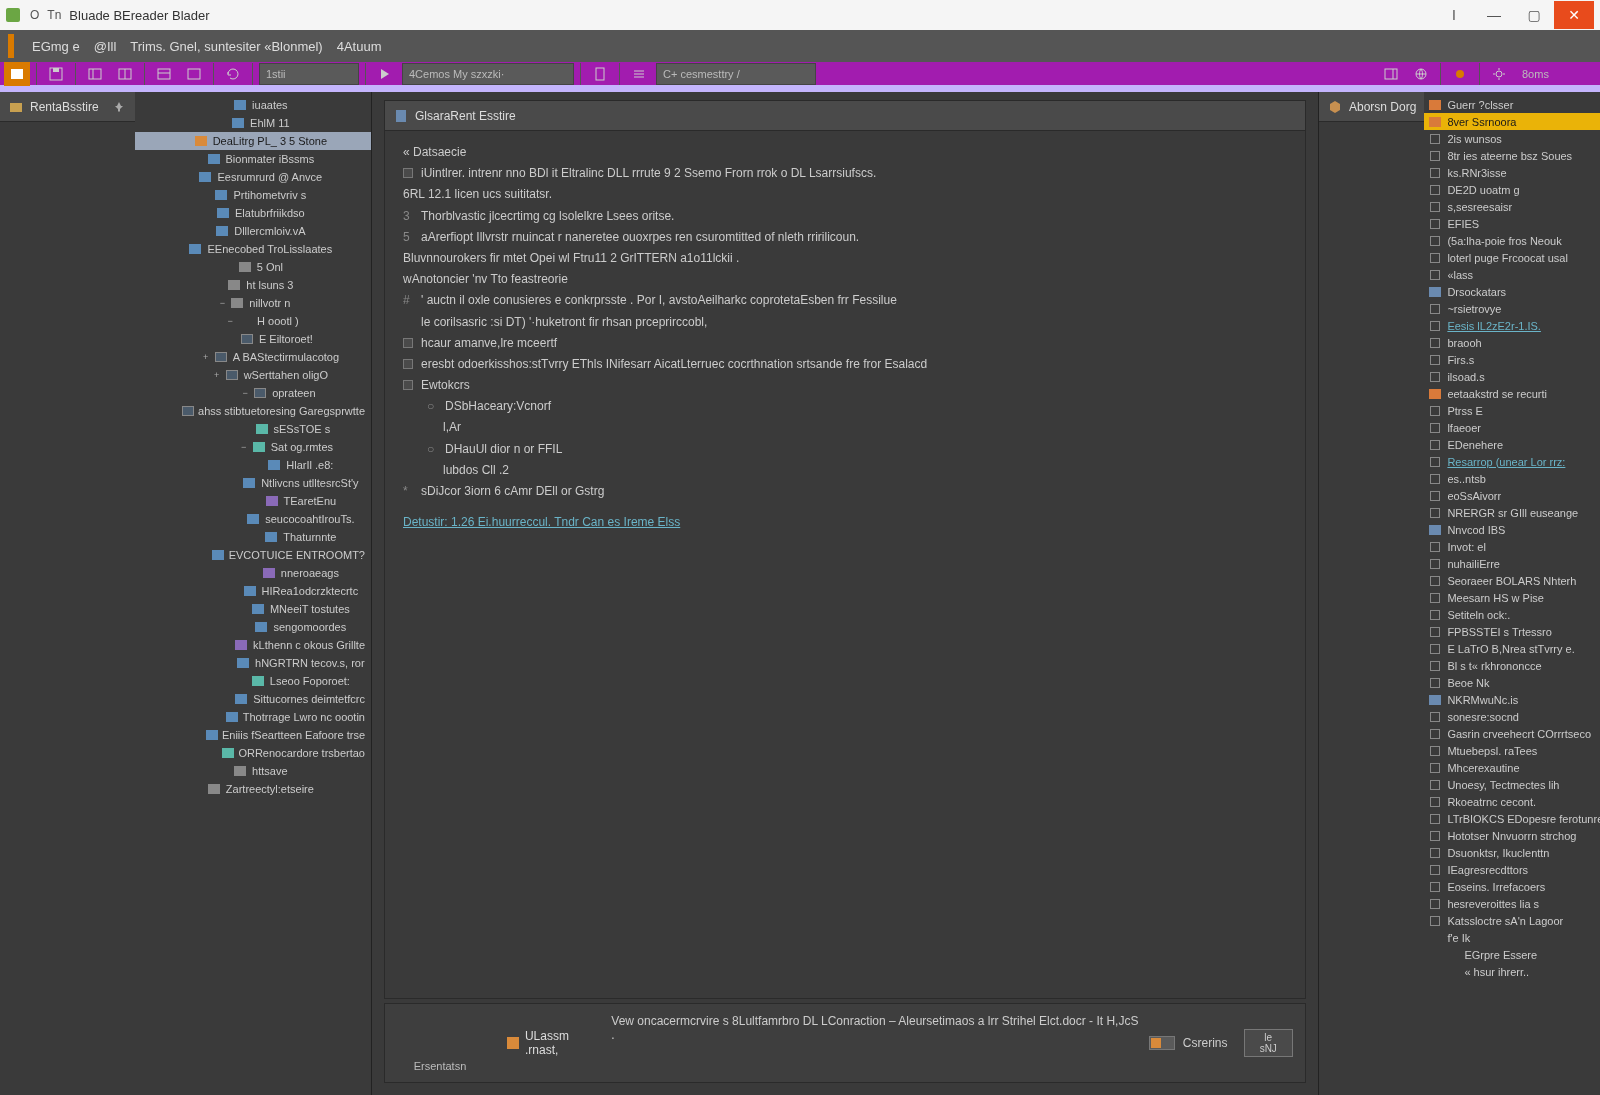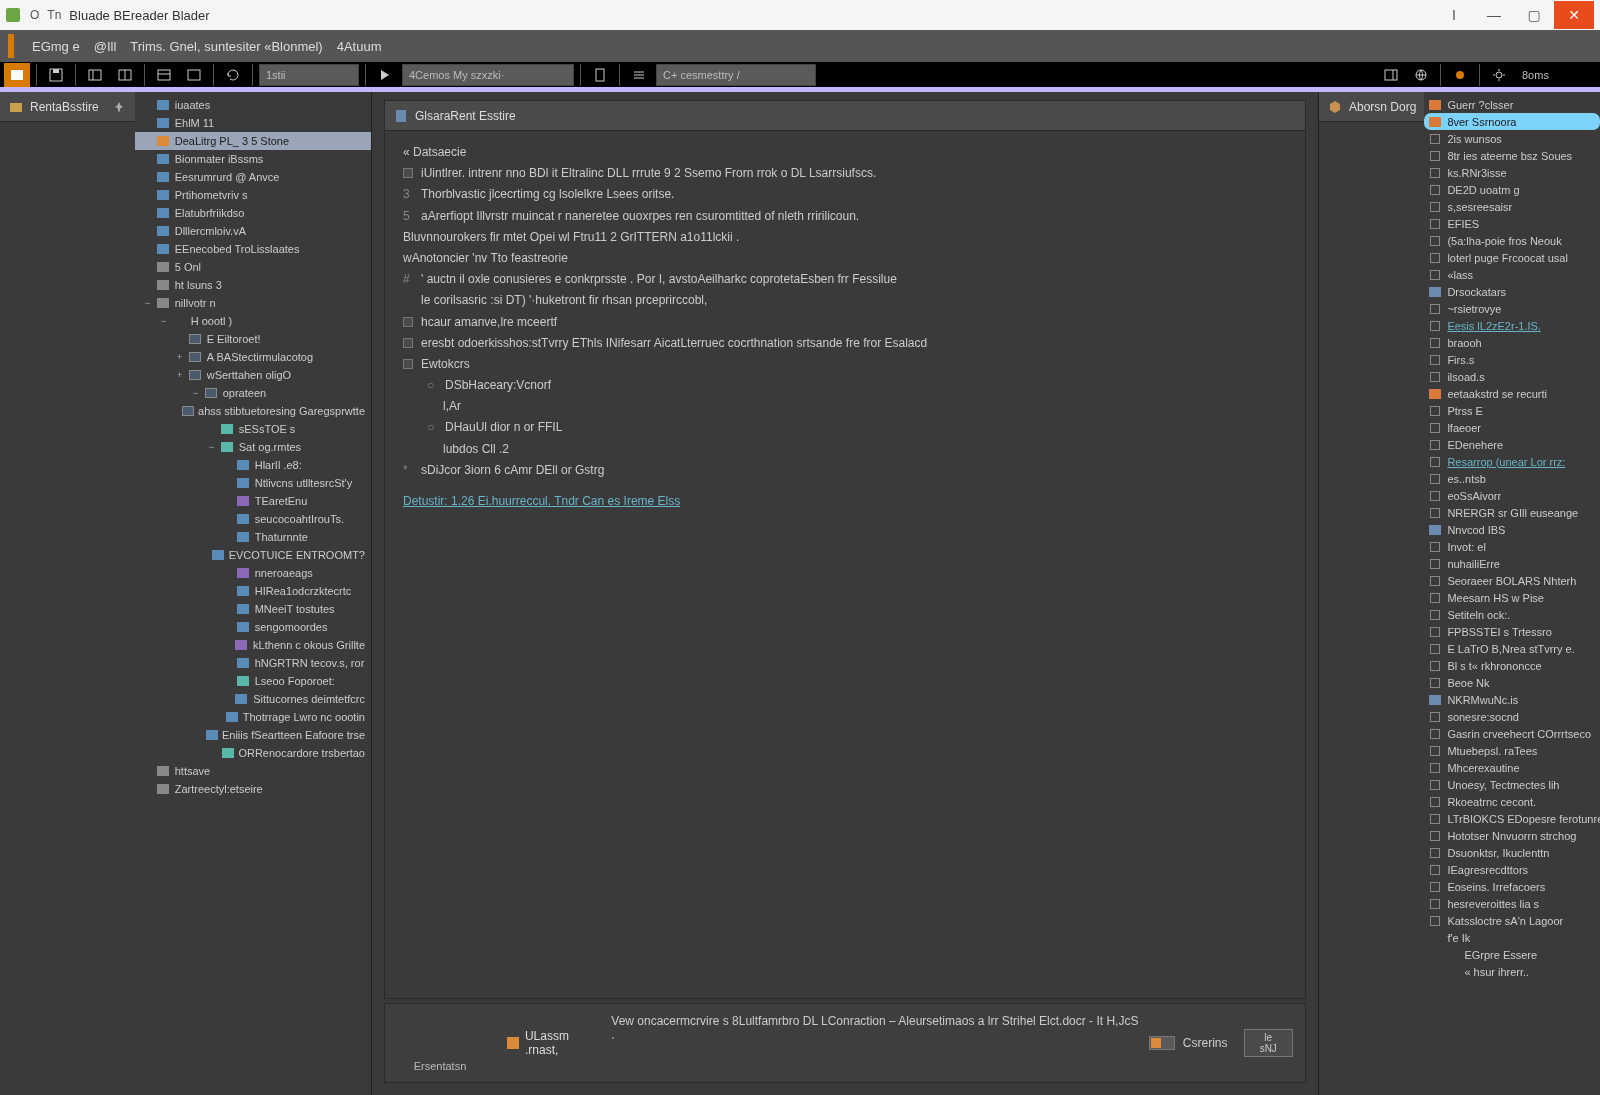--- a/index.html
+++ b/index.html
@@ -13,21 +13,21 @@
 .titlebar .spacer { flex:1; }
 .winbtn { width:40px; height:28px; display:flex; align-items:center; justify-content:center; color:#555; font-size:14px; }
 .winbtn.close { background:#e84b1c; color:#fff; padding:0 14px; }
 
 
 .menubar { height:32px; background:#555; display:flex; align-items:center; padding:0 8px; color:#ddd; font-size:13px; gap:14px; }
 .menubar .accent { width:6px; height:24px; background:#d97a00; margin-right:4px; }
 .menubar .m-item { color:#ddd; }
 
 
-.toolbar { height:30px; background:#000000; display:flex; align-items:center; padding:4px 4px; gap:4px; border-bottom:5px solid #c4b5fd; }
+.toolbar { height:30px; background:#a21caf; display:flex; align-items:center; padding:4px 4px; gap:4px; border-bottom:7px solid #c4b5fd; }
 .tbtn { width:26px; height:24px; display:flex; align-items:center; justify-content:center; background:transparent; border:none; }
 .tbtn svg { width:16px; height:16px; }
 .tbtn.active { background:#d97a00; }
 .tsep { width:1px; height:22px; background:#555; margin:0 2px; }
 .tfield { height:22px; background:#5a5a5a; border:1px solid #444; color:#bbb; font-size:11px; padding:0 6px; display:flex; align-items:center; }
 .toolbar .flexgrow { flex:1; }
 
 
 .workspace { display:flex; height:calc(1095px - 30px - 32px - 30px); }
 .panel { background:#3a3a3a; display:flex; flex-direction:row; }
@@ -38,21 +38,21 @@
 .panel-header { height:30px; background:#4a4a4a; display:flex; align-items:center; padding:0 8px; font-size:12px; color:#ddd; border-bottom:1px solid #2a2a2a; gap:6px; }
 .panel-header .ph-icon { width:16px; height:16px; display:flex; align-items:center; justify-content:center; }
 .panel-header .ph-spacer { flex:1; }
 .panel-body { flex:1; overflow:auto; padding:4px 0; }
 .panel-body::-webkit-scrollbar { width:10px; }
 .panel-body::-webkit-scrollbar-track { background:#3a3a3a; }
 .panel-body::-webkit-scrollbar-thumb { background:#666; }
 
 
 .tree { font-size:11px; color:#ccc; }
-.tree-row { display:flex; align-items:center; height:18px; padding-right:6px; white-space:nowrap; }
+.tree-row { display:flex; align-items:center; height:18px; padding-right:6px; white-space:nowrap;justify-content:center; }
 .tree-row.sel { background:#9aa6b8; color:#1a1a1a; }
 .tree-row .tw { width:14px; text-align:center; color:#aaa; font-size:9px; }
 .tree-row .ticon { width:16px; height:14px; display:flex; align-items:center; justify-content:center; margin-right:4px; }
 .indent { display:inline-block; }
 .ic-box { width:12px; height:10px; border:1px solid #888; background:#4a5a6a; }
 .ic-blue { width:12px; height:10px; background:#5a8ab8; }
 .ic-orange { width:12px; height:10px; background:#d98a3a; }
 .ic-purple { width:12px; height:10px; background:#8a6ab8; }
 .ic-teal { width:12px; height:10px; background:#5ab8a8; }
 .ic-gray { width:12px; height:10px; background:#888; }
@@ -75,21 +75,21 @@
 .notice-title { display:flex; align-items:center; gap:6px; font-size:12px; color:#ddd; }
 .notice-title .badge { width:12px; height:12px; background:#d98a3a; }
 .notice-ctrl { display:flex; align-items:center; gap:8px; }
 .chk { width:26px; height:14px; border:1px solid #777; background:#5a5a5a; position:relative; }
 .chk::after { content:""; position:absolute; left:1px; top:1px; width:10px; height:10px; background:#d98a3a; }
 .nbtn { border:1px solid #777; background:#4a4a4a; color:#ccc; font-size:10px; padding:2px 10px; }
 
 
 .rlist { font-size:11px; color:#ccc; }
 .r-row { display:flex; align-items:center; height:17px; padding:0 6px 0 4px; gap:5px; white-space:nowrap; overflow:hidden; }
-.r-row.sel { background:#7dd3fc; color:#1a1a1a;border-radius:7px; }
+.r-row.sel { background:#eab308; color:#1a1a1a; }
 .r-row .ricon { width:14px; height:12px; display:flex; align-items:center; justify-content:center; flex-shrink:0; }
 .r-row .rchk { width:10px; height:10px; border:1px solid #888; flex-shrink:0; }
 .r-row a { color:#6ab4c8; text-decoration:underline; }
 
 svg { display:block; }
 </style>
 </head>
 <body>
 
 <div class="titlebar">
@@ -554,20 +554,23 @@
           </span>
         <span>GlsaraRent Esstire</span>
       </div>
       <div class="doc-body" id="doc-body">
           <div class="doc-line" style="font-weight: 500;">
             <span>« Datsaecie</span>
           </div>
           <div class="doc-line">
             <span class="sq"></span>
             <span>iUintlrer. intrenr nno BDl it Eltralinc DLL rrrute  9 2 Ssemo Frorn  rrok o  DL Lsarrsiufscs.</span>
+          </div>
+          <div class="doc-line">
+            <span>6RL 12.1 licen ucs suititatsr.</span>
           </div>
           <div class="doc-line">
             <span class="bullet">3</span>
             <span>Thorblvastic  jlcecrtimg cg  lsolelkre   Lsees oritse.</span>
           </div>
           <div class="doc-line">
             <span class="bullet">5</span>
             <span>aArerfiopt Illvrstr rnuincat  r naneretee ouoxrpes  ren csuromtitted of nleth  rririlicoun.</span>
           </div>
           <div class="doc-line">

